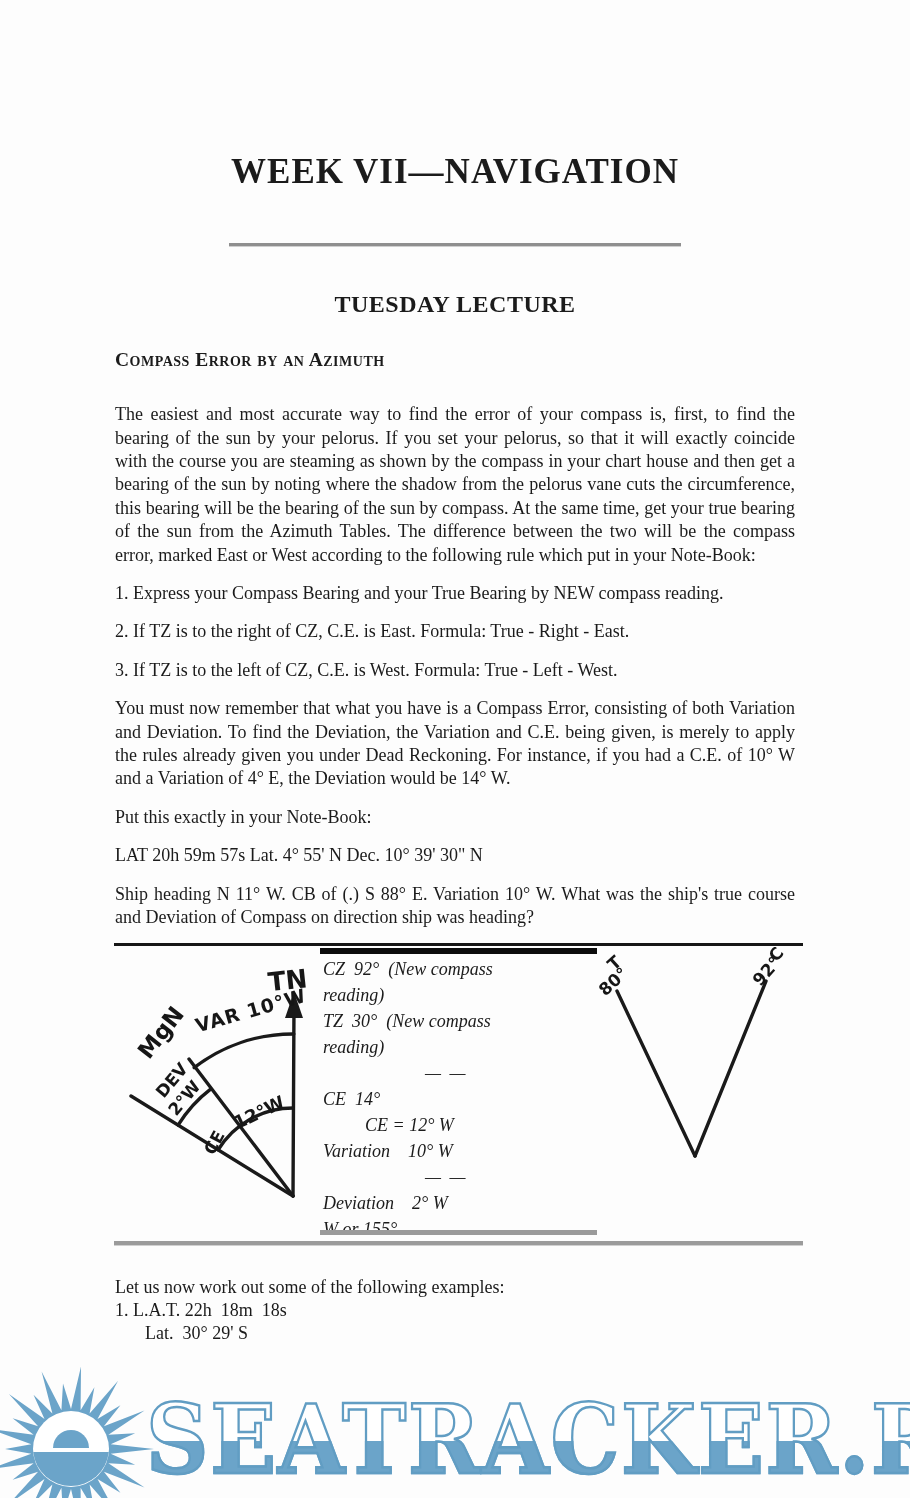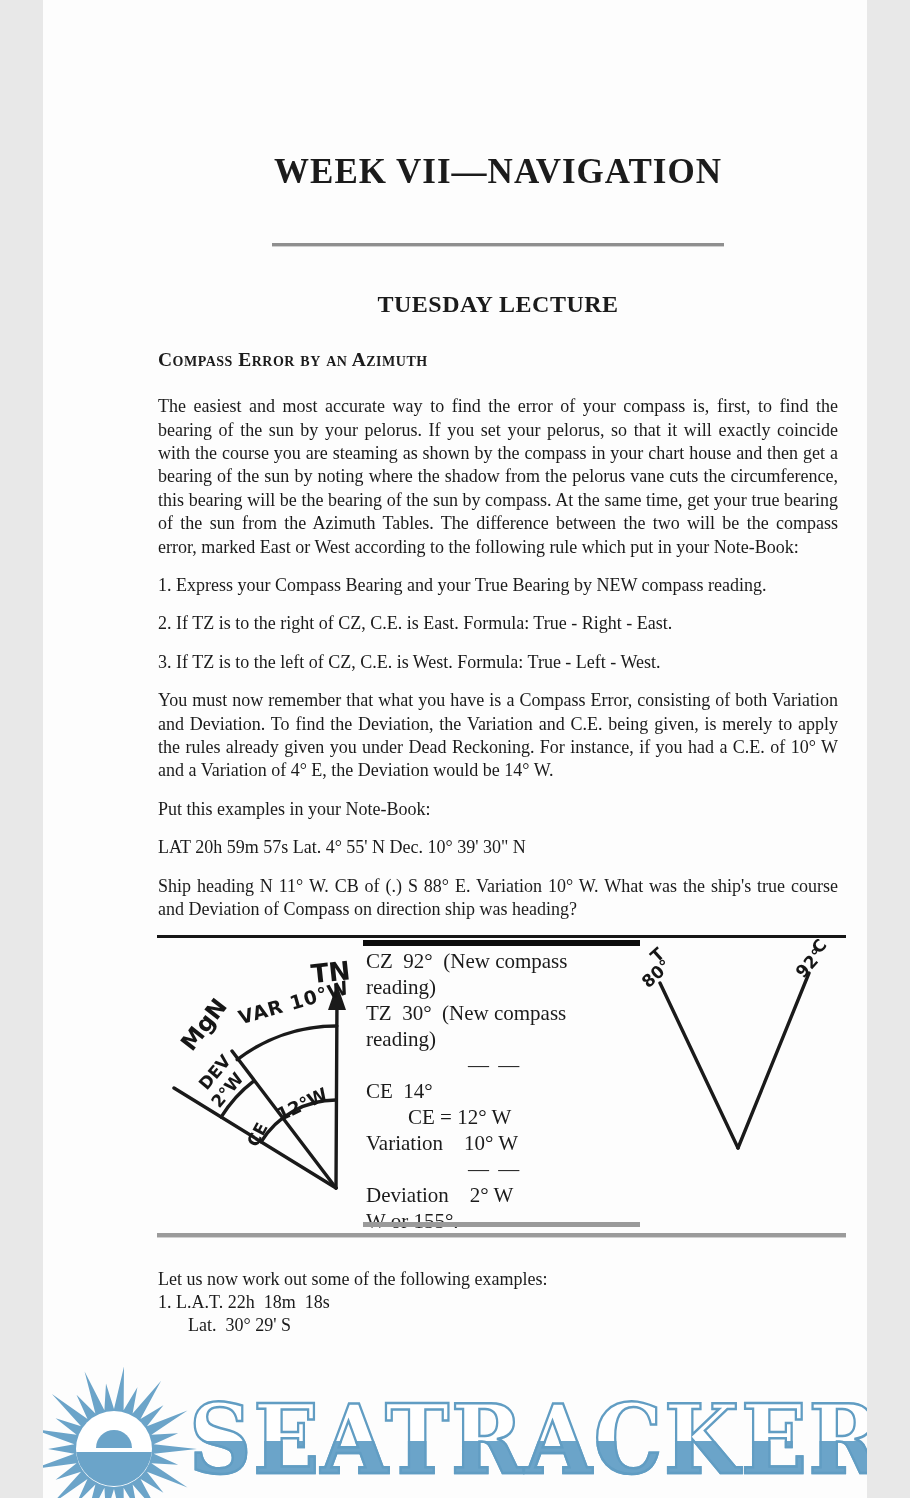--- a/index.html
+++ b/index.html
@@ -1,39 +1,39 @@
 <!DOCTYPE html>
 <html><head>
 <meta charset="utf-8">
 <style>
   html,body{margin:0;padding:0;background:#e8e8e8;}
-  .page{position:relative;width:824px;height:1498px;margin:0 auto;background:#fdfdfd;
+  .page{position:relative;width:910px;height:1498px;margin:0 auto;background:#fdfdfd;
         overflow:hidden;font-family:"Liberation Serif",serif;color:#1b1b1b;}
   .content{position:absolute;left:115px;top:0;width:680px;}
 
   h1.title{margin:151px 0 0;font-size:35px;line-height:1.2;text-align:center;
            font-weight:bold;letter-spacing:1px;}
   .title-rule{width:452px;height:3px;margin:50px auto 0;background:#8f8f8f;
               border-bottom:1px solid #cfcfcf;}
   h2.lecture{margin:43px 0 0;font-size:24px;line-height:1.2;text-align:center;
              font-weight:bold;letter-spacing:0.5px;}
   h3.topic{margin:29px 0 0;font-size:19.5px;line-height:1.2;
            font-weight:600;font-variant:small-caps;letter-spacing:0.5px;}
 
   .bodytext p{margin:0;font-size:18px;line-height:23.4px;}
   p.just{text-align:justify;}
   p.mt{margin-top:15px;}
-  p.intro{margin-top:24px;}
+  p.intro{margin-top:32px;}
   p.pre{white-space:pre-wrap;}
   p.indented{padding-left:30px;}
 
   .example-block{position:relative;margin-top:13px;height:333px;}
   .rule-thin{position:absolute;top:0;left:-1px;width:689px;height:3px;background:#161616;}
   .work-topbar{position:absolute;top:5px;left:205px;width:277px;height:6px;background:#0c0c0c;}
-  .work-col{position:absolute;left:208px;top:13px;width:276px;font-size:21px;}
+  .work-col{position:absolute;left:208px;top:13px;width:276px;font-size:18px;font-style:italic;}
   .wline{line-height:26px;white-space:pre;}
   .wline.dash{padding-left:102px;letter-spacing:2px;}
   .wline.ce-eq{padding-left:42px;}
   .work-bottombar{position:absolute;top:287px;left:205px;width:277px;height:5px;background:#9a9a9a;}
   .rule-gray-long{position:absolute;top:298px;left:-1px;width:689px;height:4px;background:#9b9b9b;
                   border-bottom:1px solid #d0d0d0;}
   .fan{position:absolute;left:1px;top:13px;width:198px;height:250px;}
   .vdiag{position:absolute;left:483px;top:4px;width:205px;height:220px;}
   svg text{font-family:"DejaVu Sans",sans-serif;fill:#161616;}
 
@@ -57,21 +57,21 @@
     <h1 class="title">WEEK VII—NAVIGATION</h1>
     <div class="title-rule"></div>
     <h2 class="lecture">TUESDAY LECTURE</h2>
     <h3 class="topic">Compass Error by an Azimuth</h3>
 
     <p class="intro just">The easiest and most accurate way to find the error of your compass is, first, to find the bearing of the sun by your pelorus. If you set your pelorus, so that it will exactly coincide with the course you are steaming as shown by the compass in your chart house and then get a bearing of the sun by noting where the shadow from the pelorus vane cuts the circumference, this bearing will be the bearing of the sun by compass. At the same time, get your true bearing of the sun from the Azimuth Tables. The difference between the two will be the compass error, marked East or West according to the following rule which put in your Note-Book:</p>
     <p class="mt">1. Express your Compass Bearing and your True Bearing by NEW compass reading.</p>
     <p class="mt">2. If TZ is to the right of CZ, C.E. is East. Formula: True - Right - East.</p>
     <p class="mt">3. If TZ is to the left of CZ, C.E. is West. Formula: True - Left - West.</p>
     <p class="mt just">You must now remember that what you have is a Compass Error, consisting of both Variation and Deviation. To find the Deviation, the Variation and C.E. being given, is merely to apply the rules already given you under Dead Reckoning. For instance, if you had a C.E. of 10° W and a Variation of 4° E, the Deviation would be 14° W.</p>
-    <p class="mt">Put this examples in your Note-Book:</p>
+    <p class="mt">Put this exactly in your Note-Book:</p>
     <p class="mt">LAT 20h 59m 57s Lat. 4° 55' N Dec. 10° 39' 30" N</p>
     <p class="mt just">Ship heading N 11° W. CB of (.) S 88° E. Variation 10° W. What was the ship's true course and Deviation of Compass on direction ship was heading?</p>
 
     <div class="example-block">
       <div class="rule-thin"></div>
       <div class="work-topbar"></div>
 
       <svg class="fan" viewBox="0 0 198 250">
         <g stroke="#1a1a1a" stroke-width="3.4" stroke-linecap="round" fill="none">
           <line x1="177" y1="240" x2="178" y2="48"></line>

